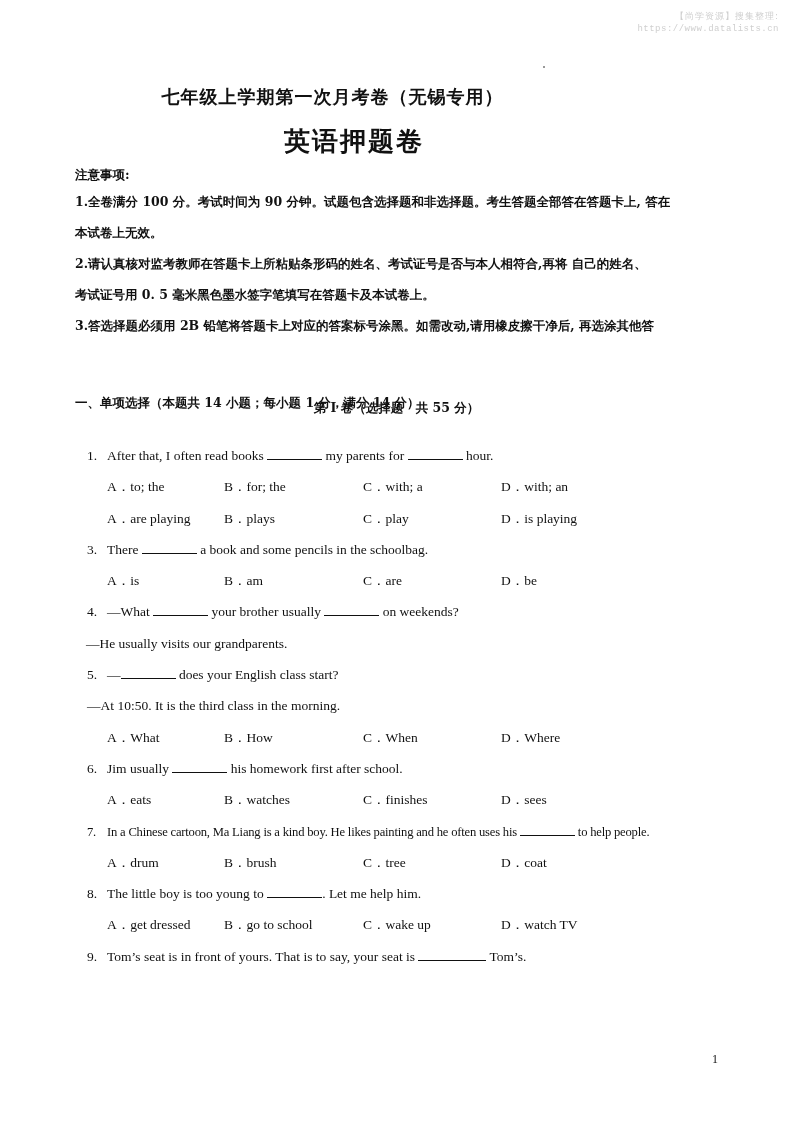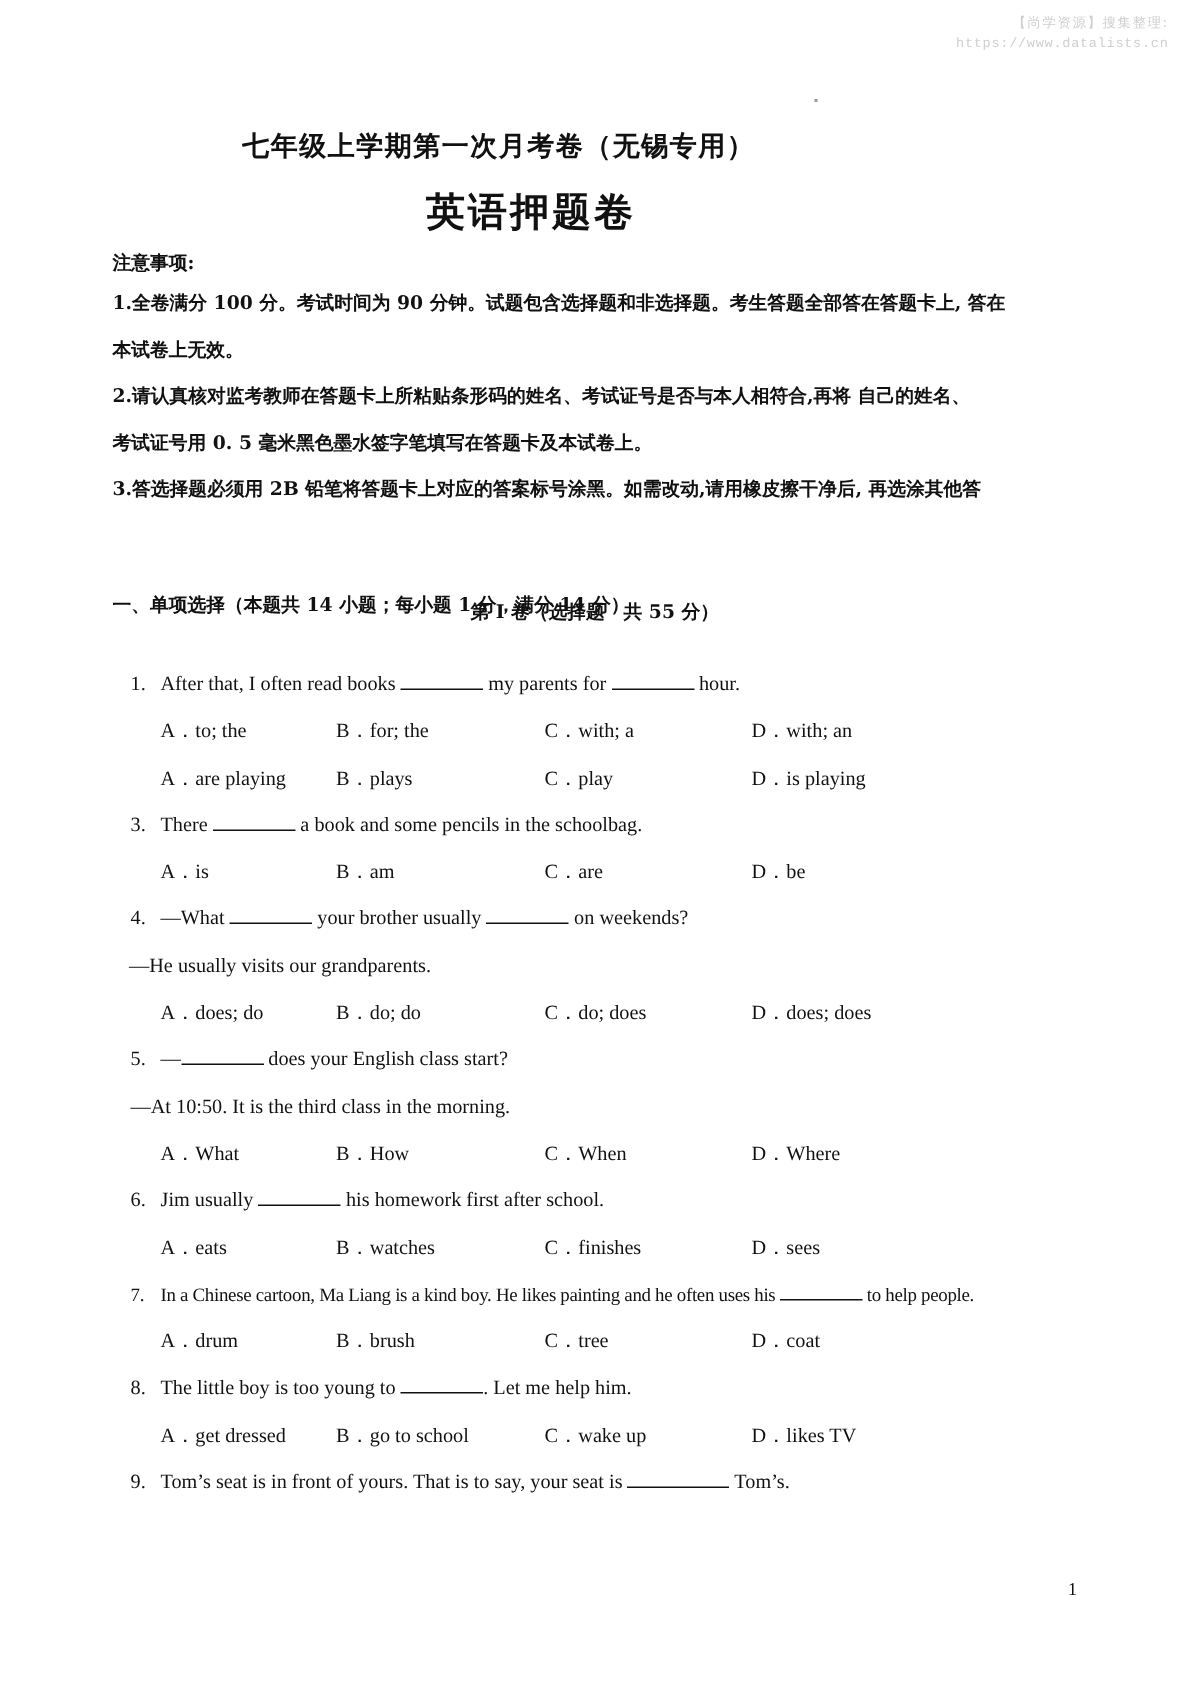--- a/index.html
+++ b/index.html
@@ -85,26 +85,20 @@
     <span class="opt a">A．is</span>
     <span class="opt b">B．am</span>
     <span class="opt c">C．are</span>
     <span class="opt d">D．be</span>
   </div>
 
   <div class="row">
     <span class="num">4.</span><span>—What </span><span class="blank b55"></span><span> your brother usually </span><span class="blank b55"></span><span> on weekends?</span>
   </div>
   <div class="row" style="margin-left:-1px;">—He usually visits our grandparents.</div>
-  <div class="opts">
-    <span class="opt a">A．does; do</span>
-    <span class="opt b">B．do; do</span>
-    <span class="opt c">C．do; does</span>
-    <span class="opt d">D．does; does</span>
-  </div>
 
   <div class="row">
     <span class="num">5.</span><span>—</span><span class="blank b55"></span><span> does your English class start?</span>
   </div>
   <div class="row">—At 10:50. It is the third class in the morning.</div>
   <div class="opts">
     <span class="opt a">A．What</span>
     <span class="opt b">B．How</span>
     <span class="opt c">C．When</span>
     <span class="opt d">D．Where</span>
@@ -130,21 +124,21 @@
     <span class="opt d">D．coat</span>
   </div>
 
   <div class="row">
     <span class="num">8.</span><span>The little boy is too young to </span><span class="blank b55"></span><span>. Let me help him.</span>
   </div>
   <div class="opts">
     <span class="opt a">A．get dressed</span>
     <span class="opt b">B．go to school</span>
     <span class="opt c">C．wake up</span>
-    <span class="opt d">D．likes TV</span>
+    <span class="opt d">D．watch TV</span>
   </div>
 
   <div class="row">
     <span class="num">9.</span><span>Tom’s seat is in front of yours. That is to say, your seat is </span><span class="blank b68"></span><span> Tom’s.</span>
   </div>
 </div>
 
 <div class="page-num">1</div>
 
 </body></html>

